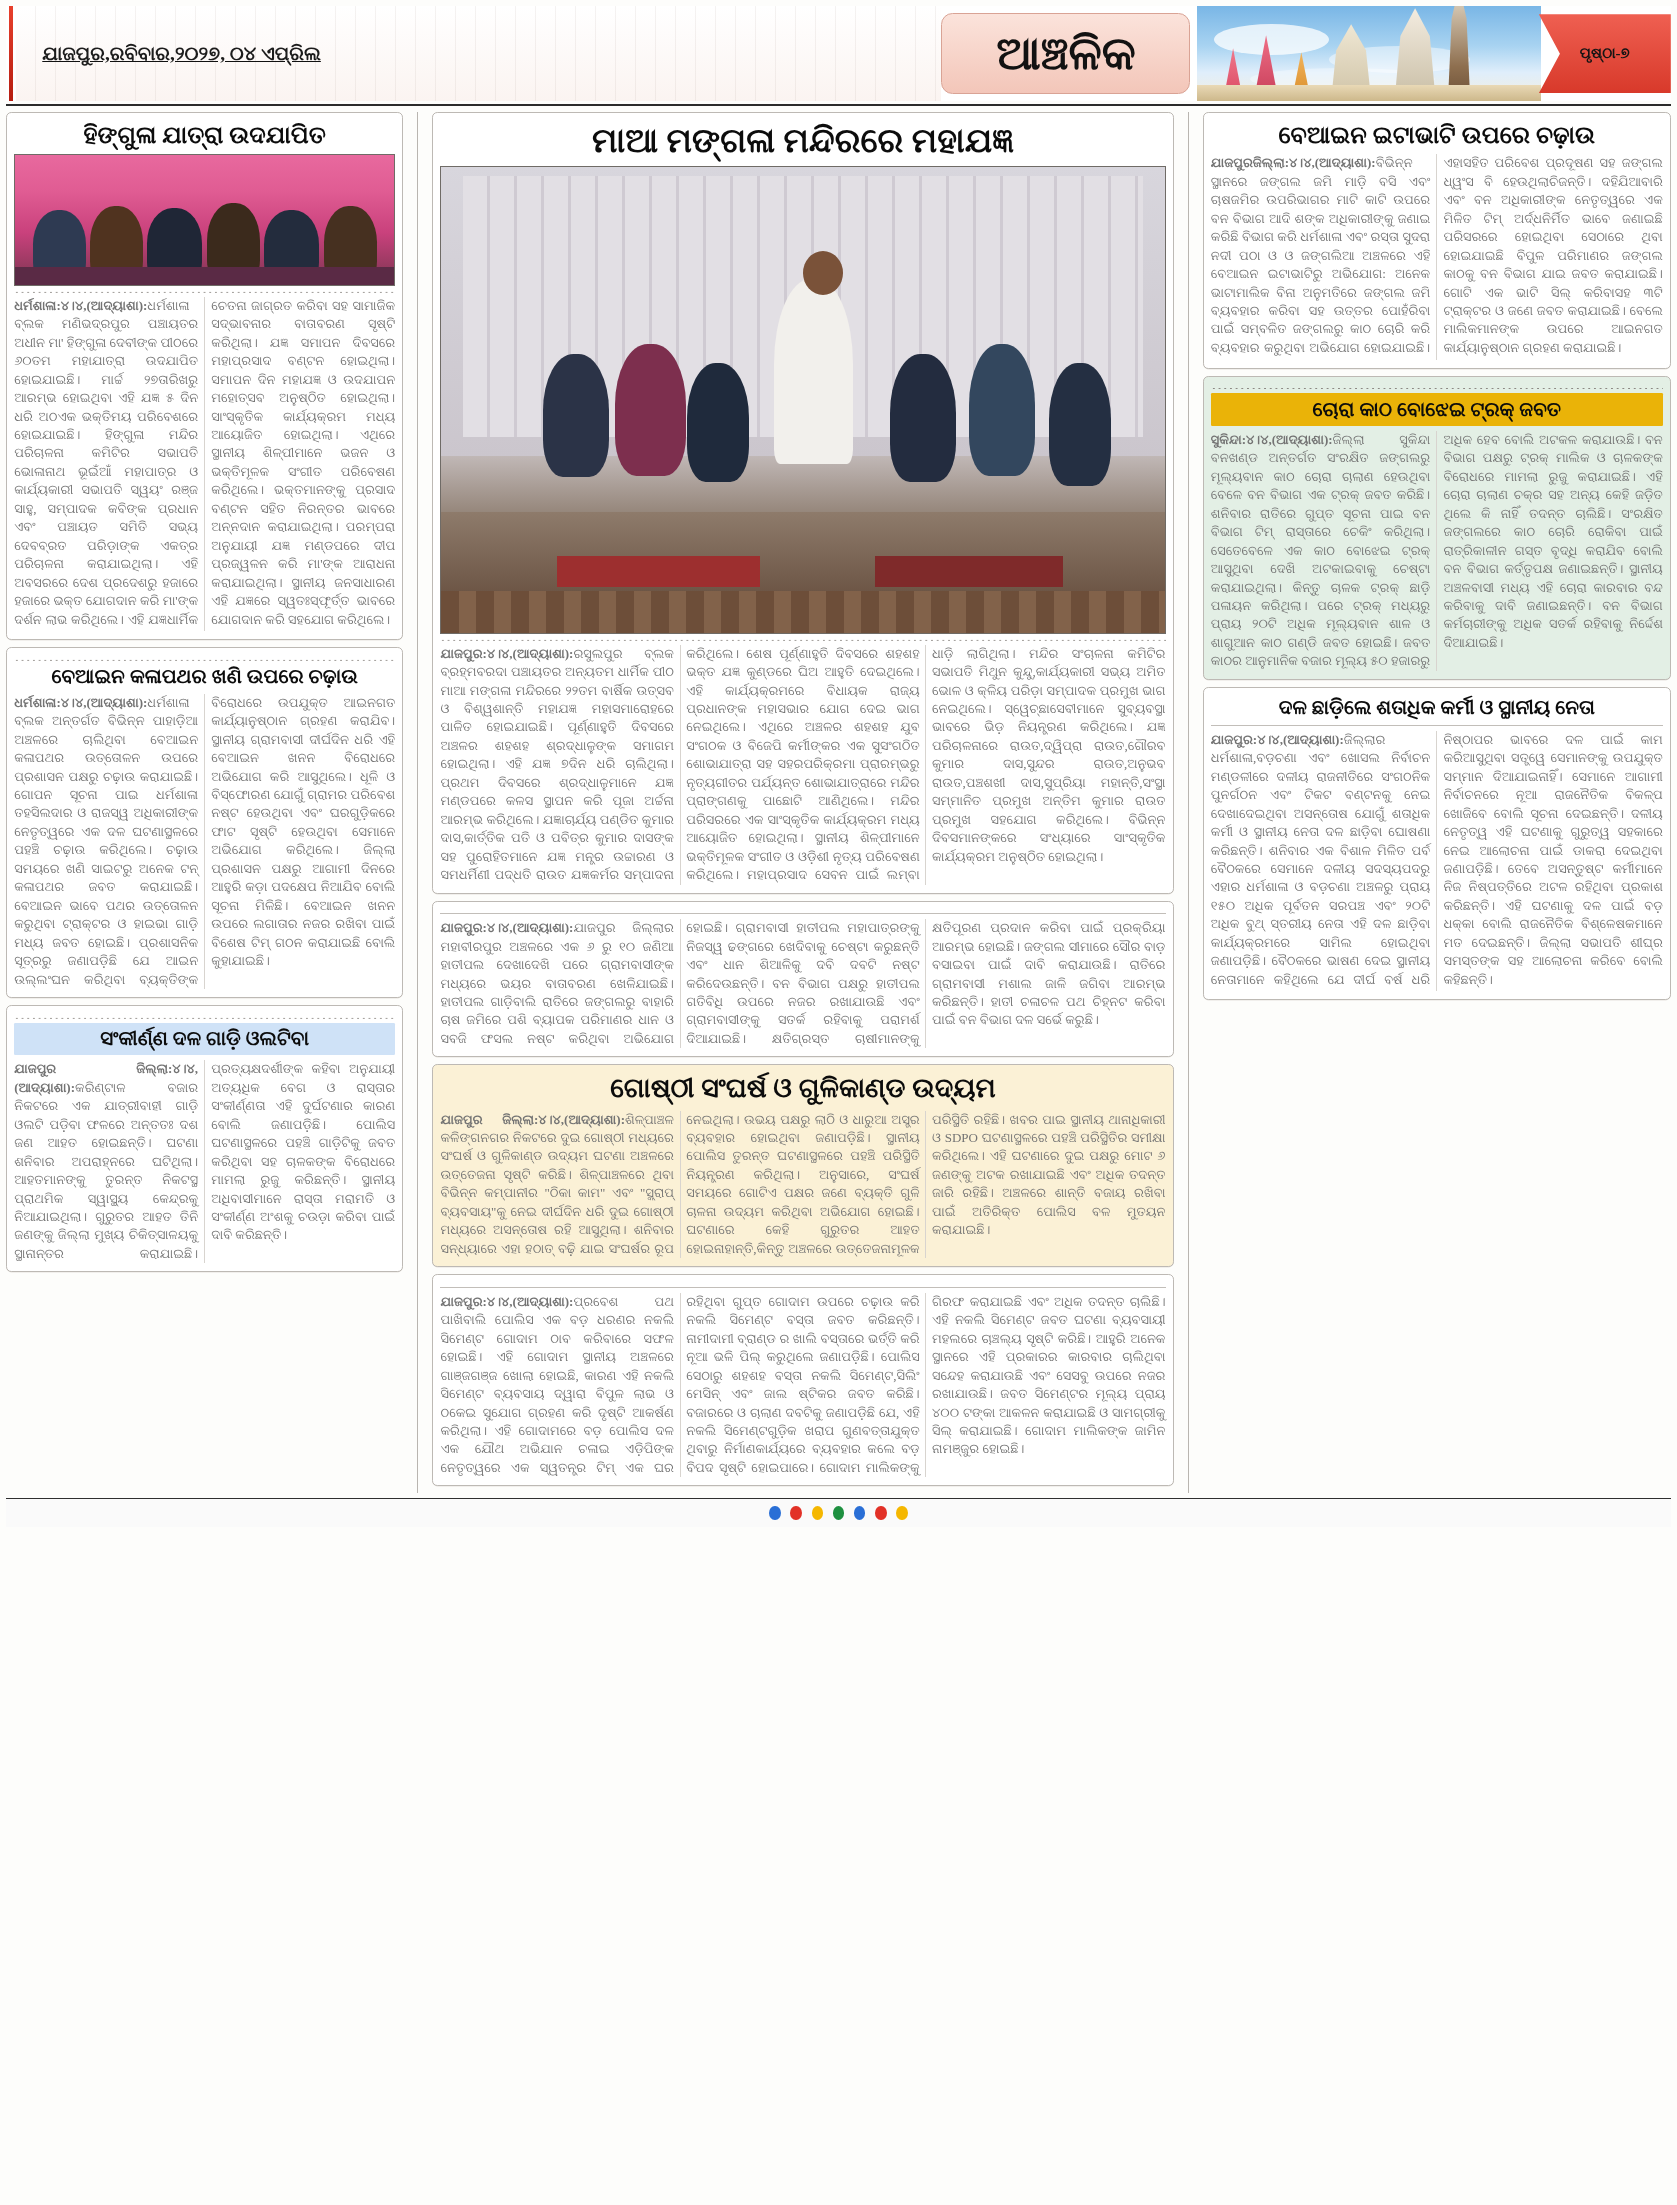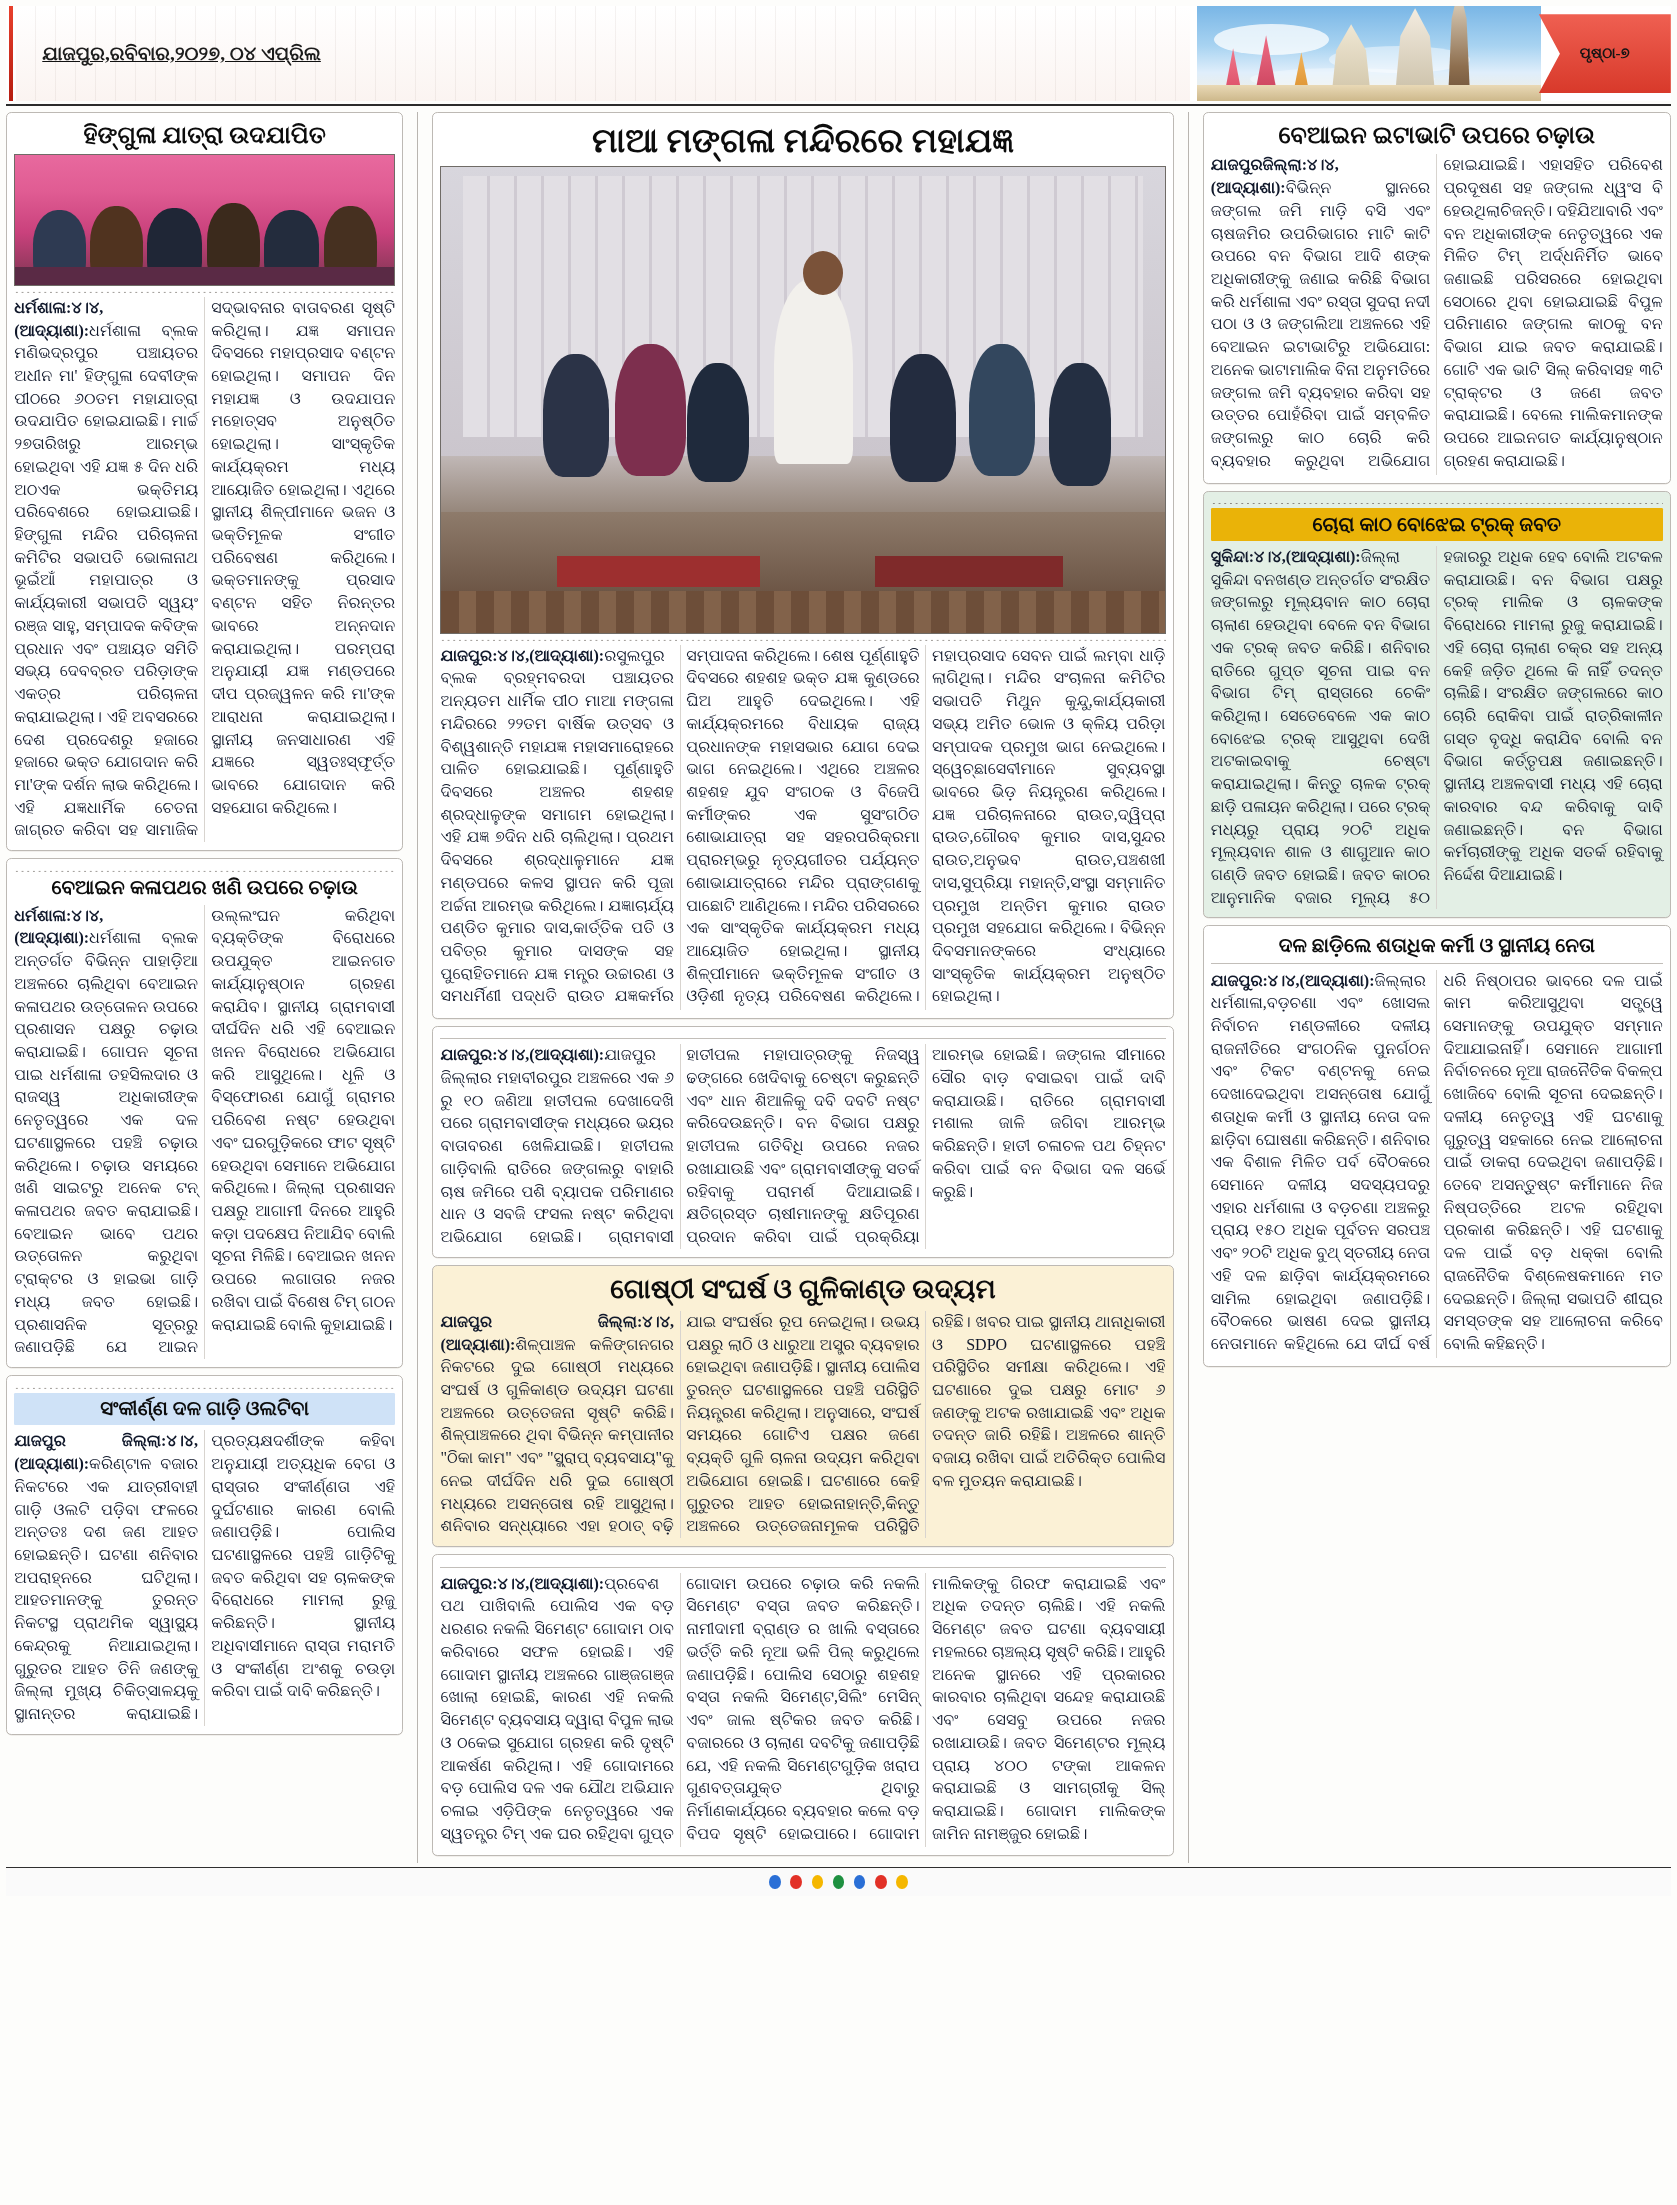--- a/index.html
+++ b/index.html
@@ -200,24 +200,24 @@
   .photo.grp{height:132px;background:linear-gradient(180deg,#e8699e 0%,#e05c93 28%,#c9417c 60%,#7a3550 100%);}
   .photo.stage{height:468px;background:linear-gradient(180deg,#cfcfd6 0%,#e3e0e4 26%,#d9d4d8 55%,#8f7f72 76%,#6e4f3c 100%);}
   .ph-blob{position:absolute;border-radius:46% 46% 30% 30%;}
   .ph-rect{position:absolute;}
 
   
   .cols2{column-count:2;column-gap:13.2px;column-rule:0.4px solid #d8d4cf;}
   .cols3{column-count:3;column-gap:12.3px;column-rule:0.4px solid #d8d4cf;}
   .body{
     font-family:"Liberation Serif","DejaVu Serif",serif;
-    font-size:16px;
+    font-size:13px;
     line-height:1.42;
     text-align:justify;
-    color:#0f172a;
+    color:#737373;
     hyphens:auto;
     word-break:break-word;
   }
   .body p{margin:0 0 4.4px 0;}
   .byline{font-weight:bold;}
 
   
   .footer{
     margin:4.4px 6.2px 0 6.2px;
     border-top:1.8px solid #2f2f2f;
@@ -235,20 +235,23 @@
 
   <div class="masthead">
 
 
     <div class="red-rule"></div>
 
     <div class="date-zone">
       <div class="date-text">ଯାଜପୁର,ରବିବାର,୨୦୨୭, ୦୪ ଏପ୍ରିଲ</div>
     </div>
 
+    <div class="section-badge">
+      <span>ଆଞ୍ଚଳିକ</span>
+    </div>
 
     <div class="temple-art">
       <div class="cloud" style="left:17.6px;top:17.6px;width:115px;height:31px;"></div>
       <div class="cloud" style="left:132px;top:40px;width:141px;height:26.5px;opacity:.6;"></div>
       <div class="cloud" style="left:53px;top:62px;width:185px;height:22px;opacity:.45;"></div>
       <div class="spire" style="left:26.5px;width:20px;height:53px;">
         <div class="body" style="background:linear-gradient(180deg,#f07a8e,#d9455f);clip-path:polygon(50% 0,100% 100%,0 100%);"></div>
       </div>
       <div class="spire" style="left:57px;width:25px;height:66px;">
         <div class="body" style="background:linear-gradient(180deg,#ef6f86,#c63c58);clip-path:polygon(50% 0,100% 100%,0 100%);"></div>

